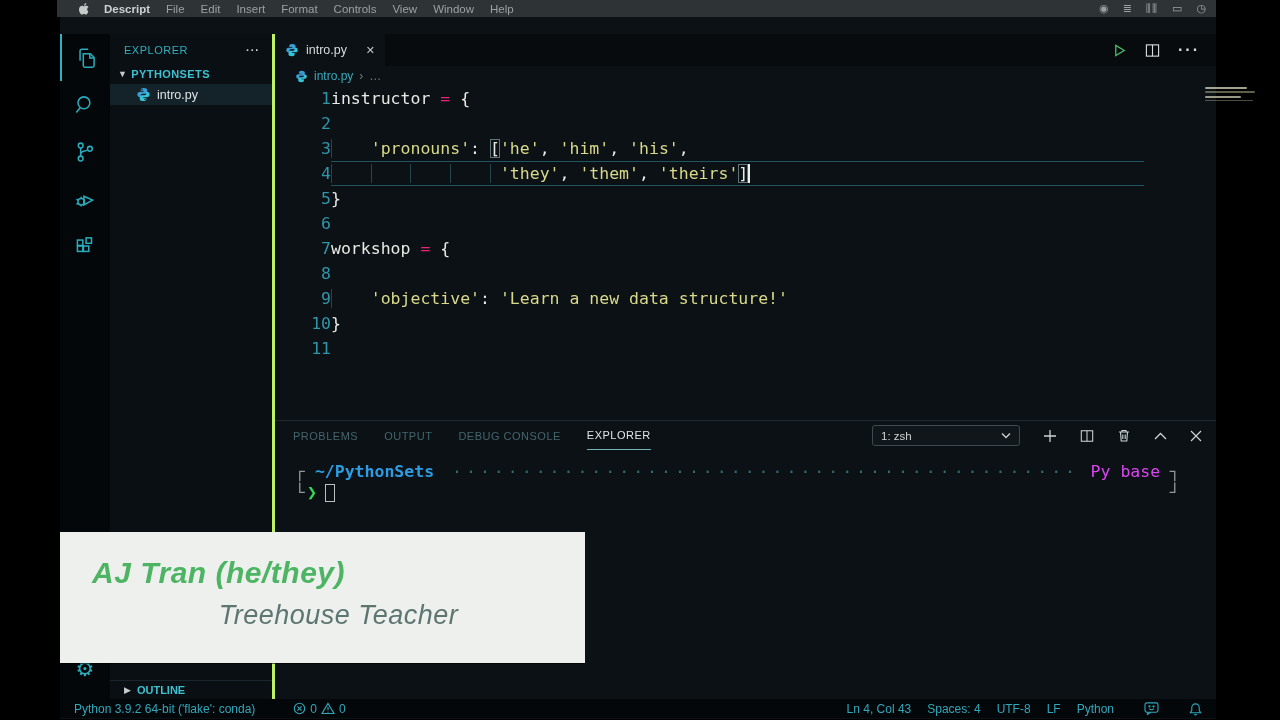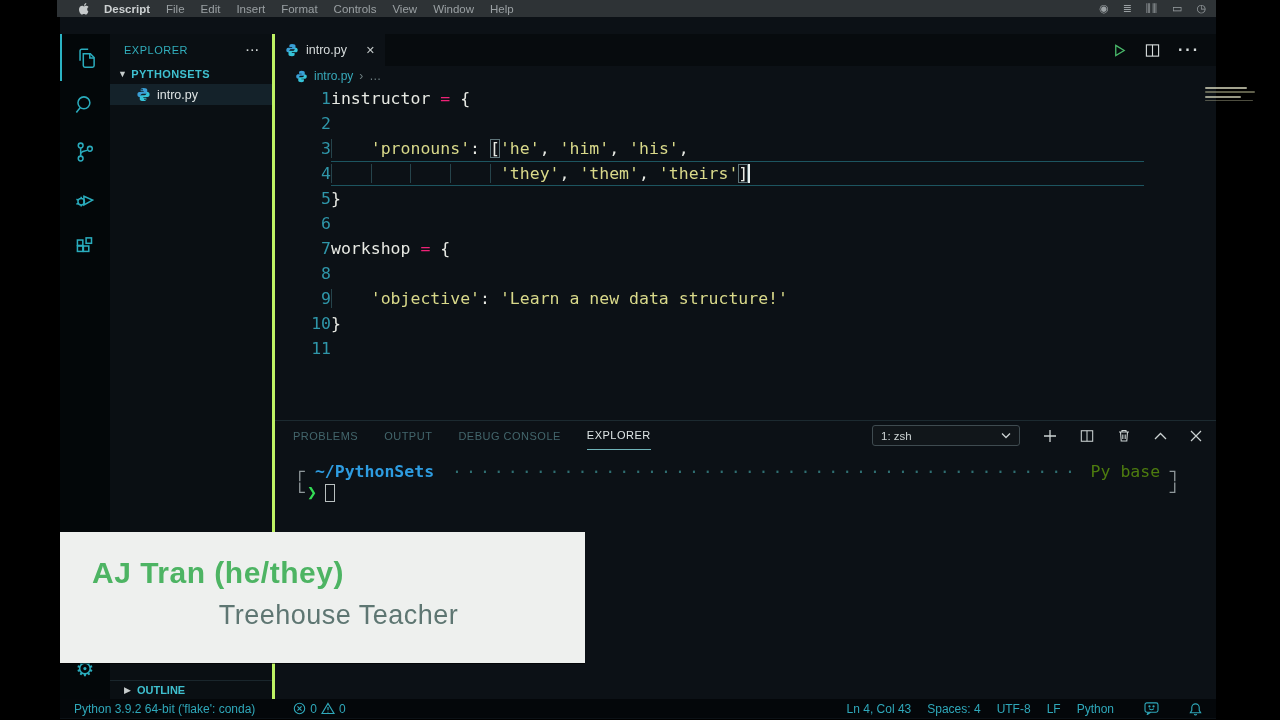--- a/index.html
+++ b/index.html
@@ -95,37 +95,37 @@
                   align-items:center; padding:0 8px; justify-content:space-between; }
   .panel-icon { color:#ccd3d3; display:flex; align-items:center; }
 
   
   .term { position:absolute; left:20px; top:40px; width:885px;
           font-family:"DejaVu Sans Mono", monospace; font-size:16.5px; color:#c7cdcd; }
   .term-line { display:flex; align-items:center; height:21px; line-height:21px; white-space:pre; }
   .t-corner { color:#8f989b; }
   .t-path { color:#2e9ce0; font-weight:bold; }
   .t-dots { flex:1; overflow:hidden; color:#2f6f72; letter-spacing:4px; margin:0 8px; white-space:nowrap; }
-  .t-env { color:#4d7c0f; }
+  .t-env { color:#d946ef; }
   .t-arrow { color:#33dd55; margin:0 8px 0 2px; }
   .t-block-cursor { display:inline-block; width:10px; height:18px; border:1px solid #b9c0c0; }
   .t-spacer { flex:1; }
 
   
   .statusbar { position:absolute; left:0; top:682px; width:100%; height:19px; background:#04070a;
                display:flex; align-items:center; font-size:12px; color:#2fa8ba; padding:0 14px; }
   .status-left { display:flex; align-items:center; gap:24px; }
   .status-problems { display:flex; align-items:center; gap:4px; margin-left:14px; }
   .status-right { margin-left:auto; display:flex; align-items:center; gap:30px; }
   .status-item { white-space:nowrap; }
   .status-icon svg { stroke:#2fa8ba; fill:none; stroke-width:1.2; }
 
   
   .name-card { position:absolute; left:60px; top:532px; width:525px; height:131px;
-               background:#eef0ee; box-shadow:0 1px 0 rgba(0,0,0,.6); padding:24px 0 0 32px; }
+               background:#eef0ee; box-shadow:0 1px 0 rgba(0,0,0,.6); padding:24px 0 0 32px;font-style:italic; }
   .nc-name { color:#4db463; font-size:30px; font-weight:bold; letter-spacing:.5px; }
   .nc-role { color:#5e7672; font-size:27px; margin-top:10px; letter-spacing:.5px;text-align:center; }
 
   svg.icon { display:block; }
 </style>
 </head>
 <body>
 
 <div class="stage">
 

